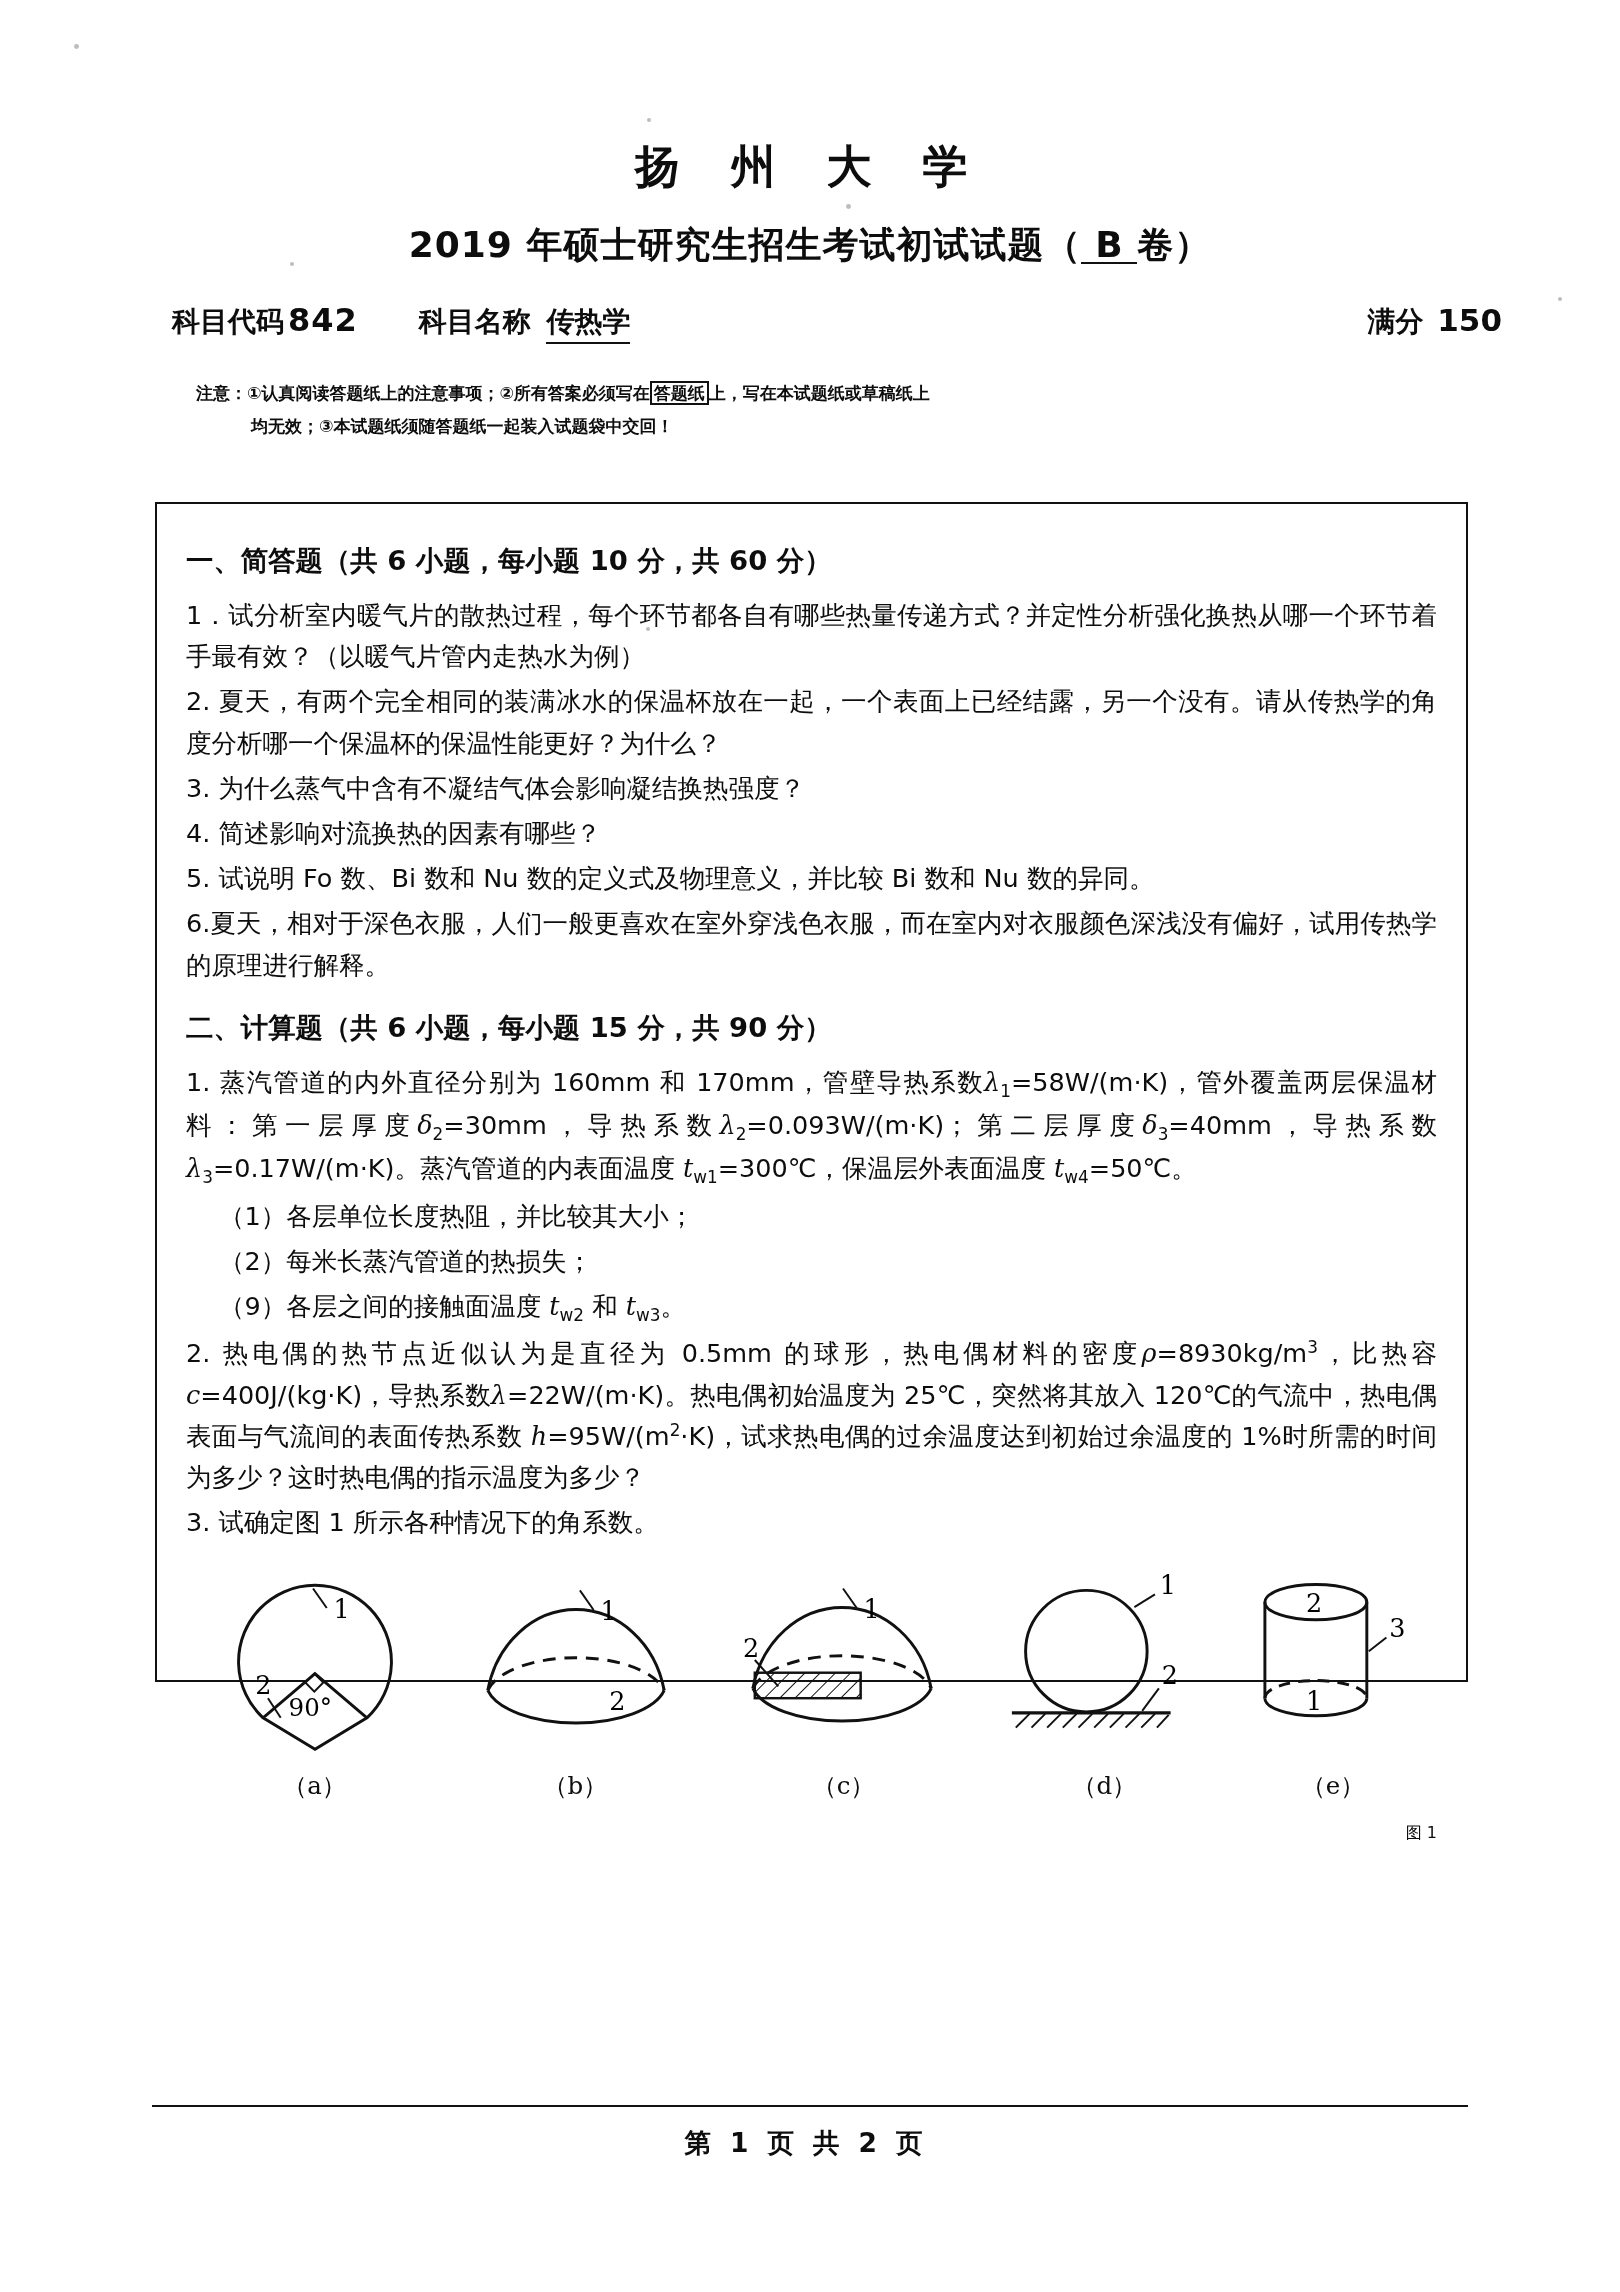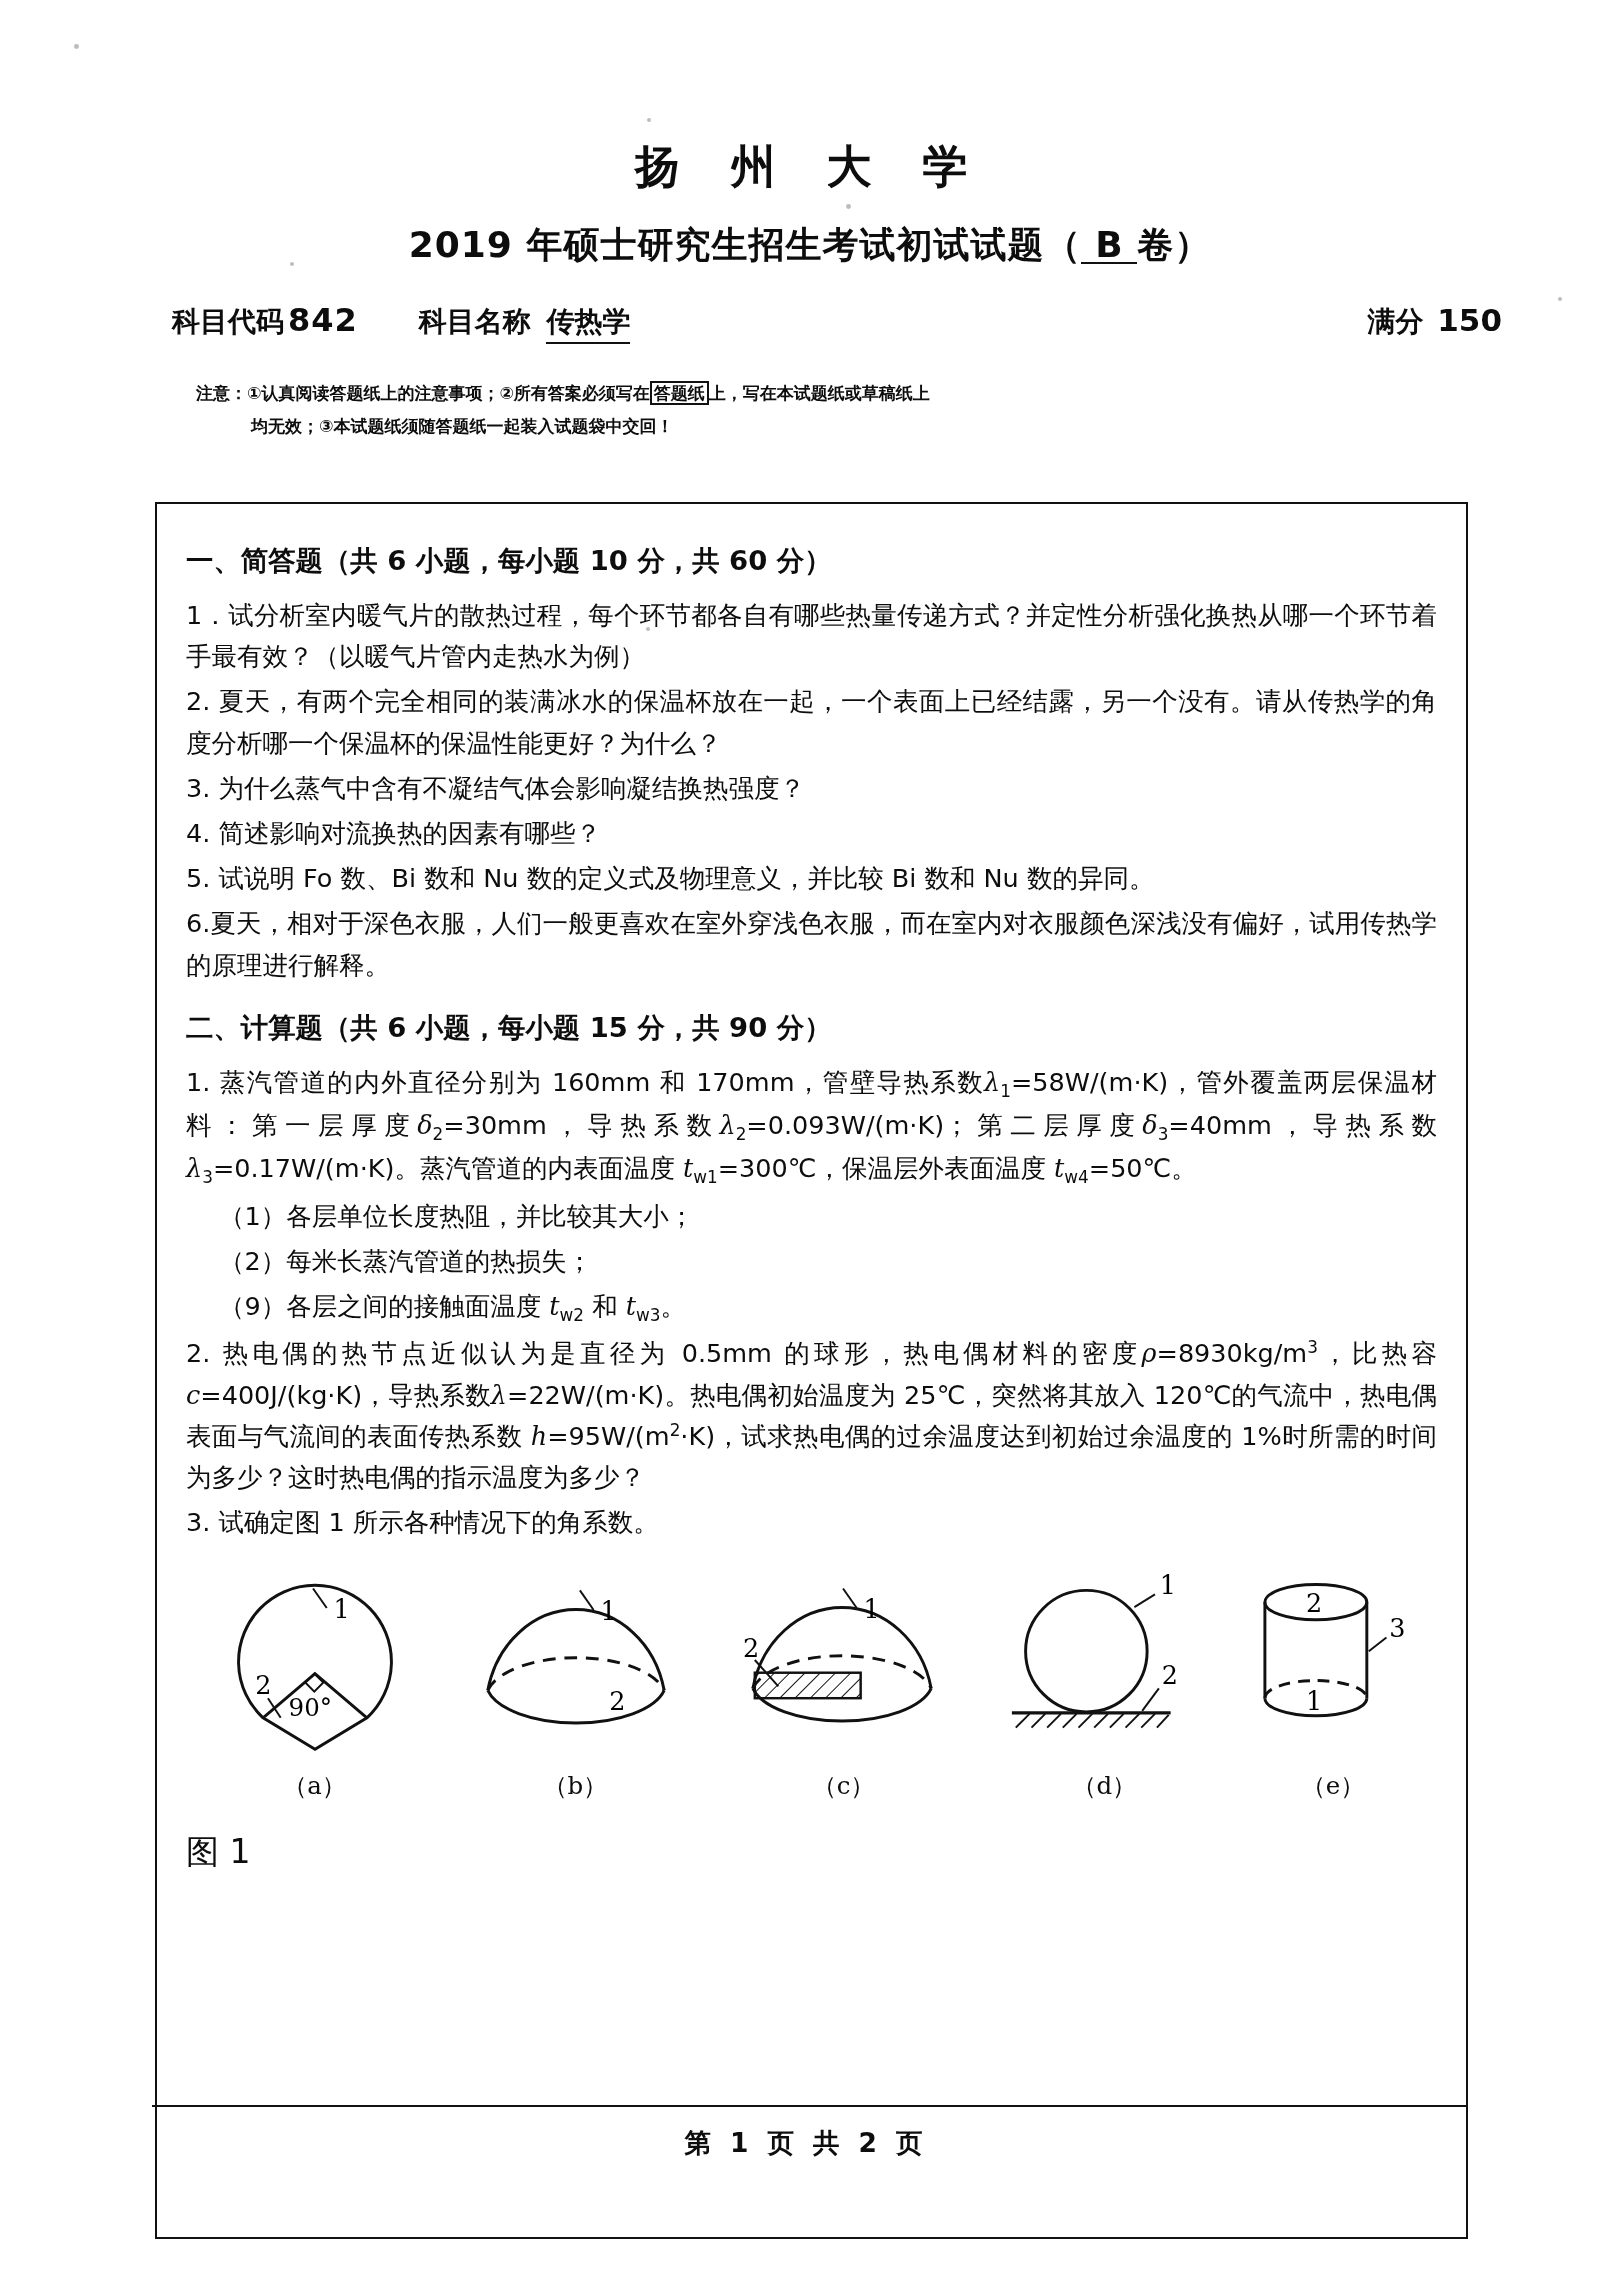--- a/index.html
+++ b/index.html
@@ -74,21 +74,21 @@
   .notice .boxed{
     border:2px solid #111;
     padding:0 2px;
   }
   .notice .l2{padding-left:55px;display:block;}
 
   
   .frame{
     position:absolute;
     left:155px;top:502px;
-    width:1313px;height:1737px;
+    width:1313px;height:1180px;
     border:2px solid #111;
     box-sizing:border-box;
     padding:25.5px 29px 0 29px;
   }
   .sec-head{
     font-size:27.4px;
     font-weight:700;
     margin:13.7px 0 15.7px 0;
     font-family:"DejaVu Sans","Liberation Sans",sans-serif;
   }
@@ -115,23 +115,23 @@
     display:flex;
     flex-direction:column;
     align-items:center;
   }
   .fig .cap{
     font-size:24.5px;
     margin-top:11.8px;
     font-family:"DejaVu Serif","Liberation Serif",serif;
   }
   .fignum{
-    text-align:left;
-    font-size:33px;
-    margin-top:28px;
+    text-align:right;
+    font-size:16px;
+    margin-top:21px;
     font-family:"DejaVu Sans","Liberation Sans",sans-serif;
   }
 
   
   .footer{
     position:absolute;
     left:0;right:8px;top:2125px;
     text-align:center;
   }
   .footrule{

